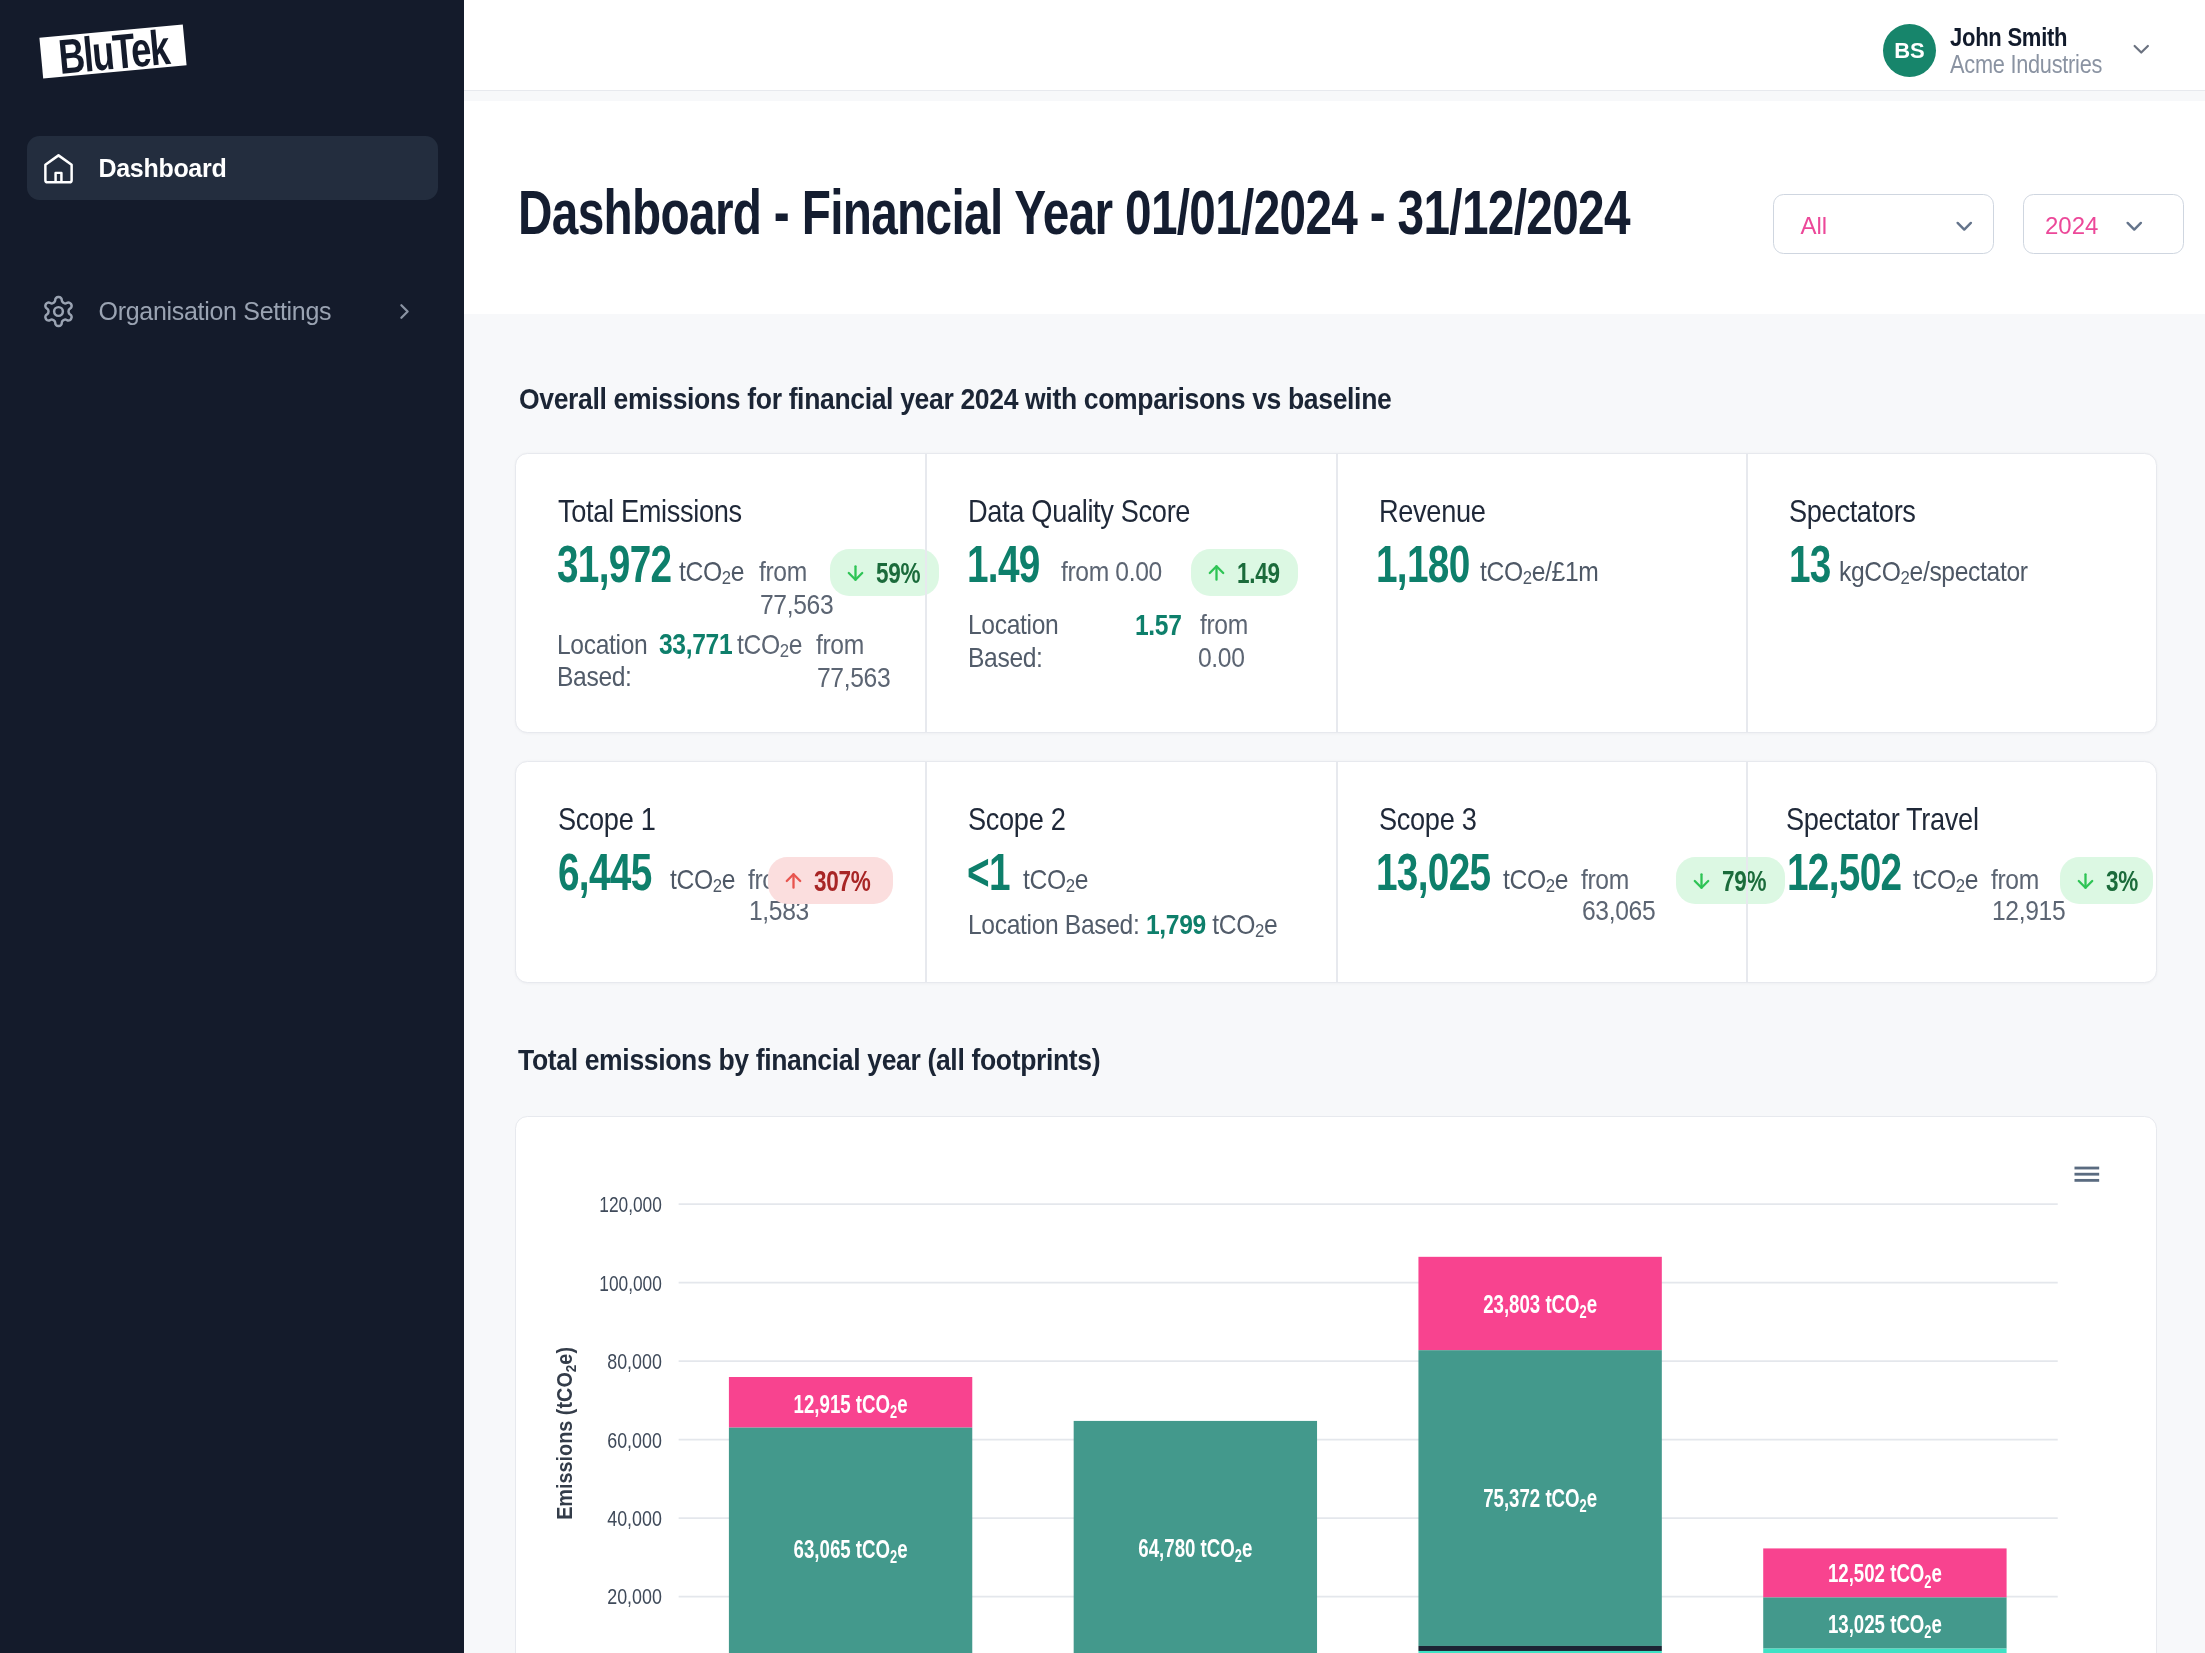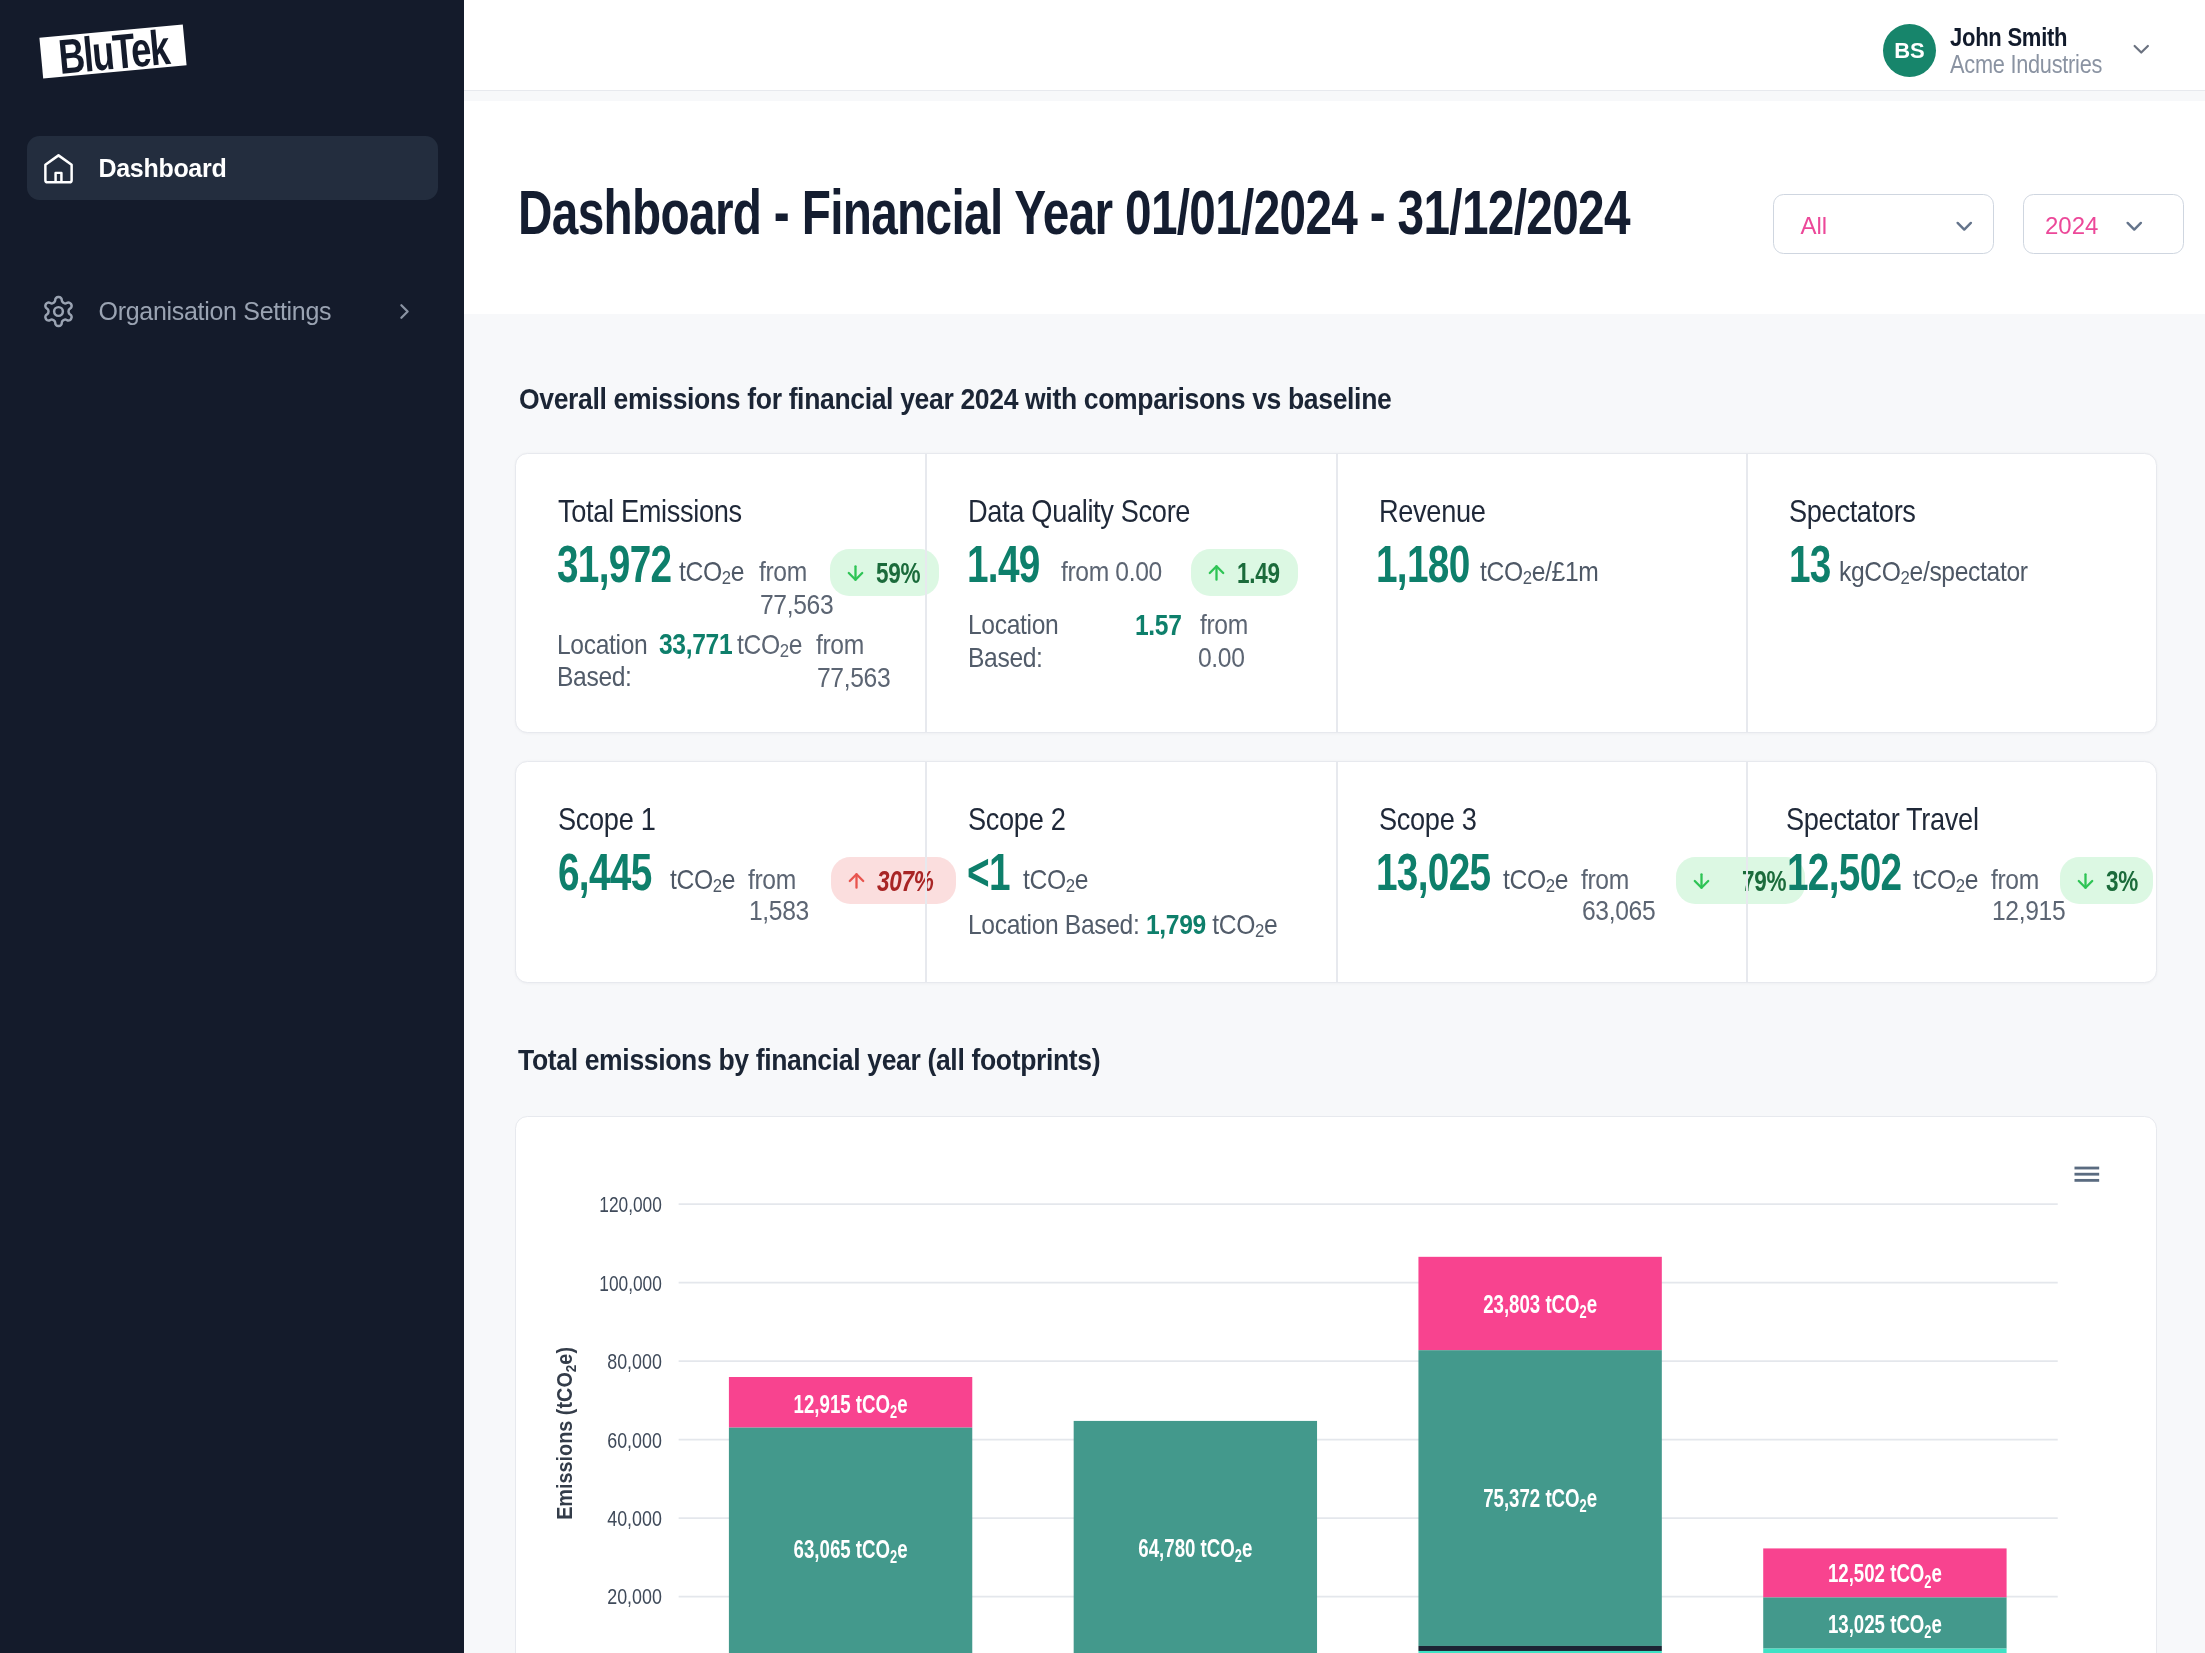--- a/index.html
+++ b/index.html
@@ -161,39 +161,39 @@
   <div class="cdiv" style="left:409px;"></div>
   <div class="cdiv" style="left:820px;"></div>
   <div class="cdiv" style="left:1230px;"></div>
 </div>
 
 <div class="ct" style="left:558px; top:803px;">Scope 1</div>
 <div class="big" style="left:558px; top:847px;">6,445</div>
 <div class="unit" style="left:670px; top:866px;">tCO<span class="sub">2</span>e</div>
 <div class="gray" style="left:748px; top:866px;">from</div>
 <div class="gray" style="left:749px; top:897px;">1,583</div>
-<div class="badge red" style="left:831px; top:857px;font-style:italic;">
+<div class="badge red" style="left:768px; top:857px;">
     <svg viewBox="0 0 24 24" fill="none" stroke="#e8544e" stroke-width="2.4" stroke-linecap="round" stroke-linejoin="round">
       <path d="M12 19V5"></path>
       <path d="m5 12 7-7 7 7"></path>
     </svg>
     <b>307%</b>
   </div>
 
 <div class="ct" style="left:968px; top:803px;">Scope 2</div>
 <div class="big" style="left:967px; top:847px;">&lt;1</div>
 <div class="unit" style="left:1023px; top:866px;">tCO<span class="sub">2</span>e</div>
 <div class="gray" style="left:968px; top:911px; color:#525c6a;">Location Based: <b style="color:#0e7f6b; font-weight:700;">1,799</b> tCO<span class="sub">2</span>e</div>
 
 <div class="ct" style="left:1379px; top:803px;">Scope 3</div>
 <div class="big" style="left:1376px; top:847px;">13,025</div>
 <div class="unit" style="left:1503px; top:866px;">tCO<span class="sub">2</span>e</div>
 <div class="gray" style="left:1581px; top:866px;">from</div>
 <div class="gray" style="left:1582px; top:897px;">63,065</div>
-<div class="badge green" style="left:1676px; top:857px;gap:20px;">
+<div class="badge green" style="left:1676px; top:857px;">
     <svg viewBox="0 0 24 24" fill="none" stroke="#2ec455" stroke-width="2.4" stroke-linecap="round" stroke-linejoin="round">
       <path d="M12 5v14"></path>
       <path d="m19 12-7 7-7-7"></path>
     </svg>
     <b>79%</b>
   </div>
 
 <div class="ct" style="left:1786px; top:803px;">Spectator Travel</div>
 <div class="big" style="left:1787px; top:847px;">12,502</div>
 <div class="unit" style="left:1913px; top:866px;">tCO<span class="sub">2</span>e</div>

